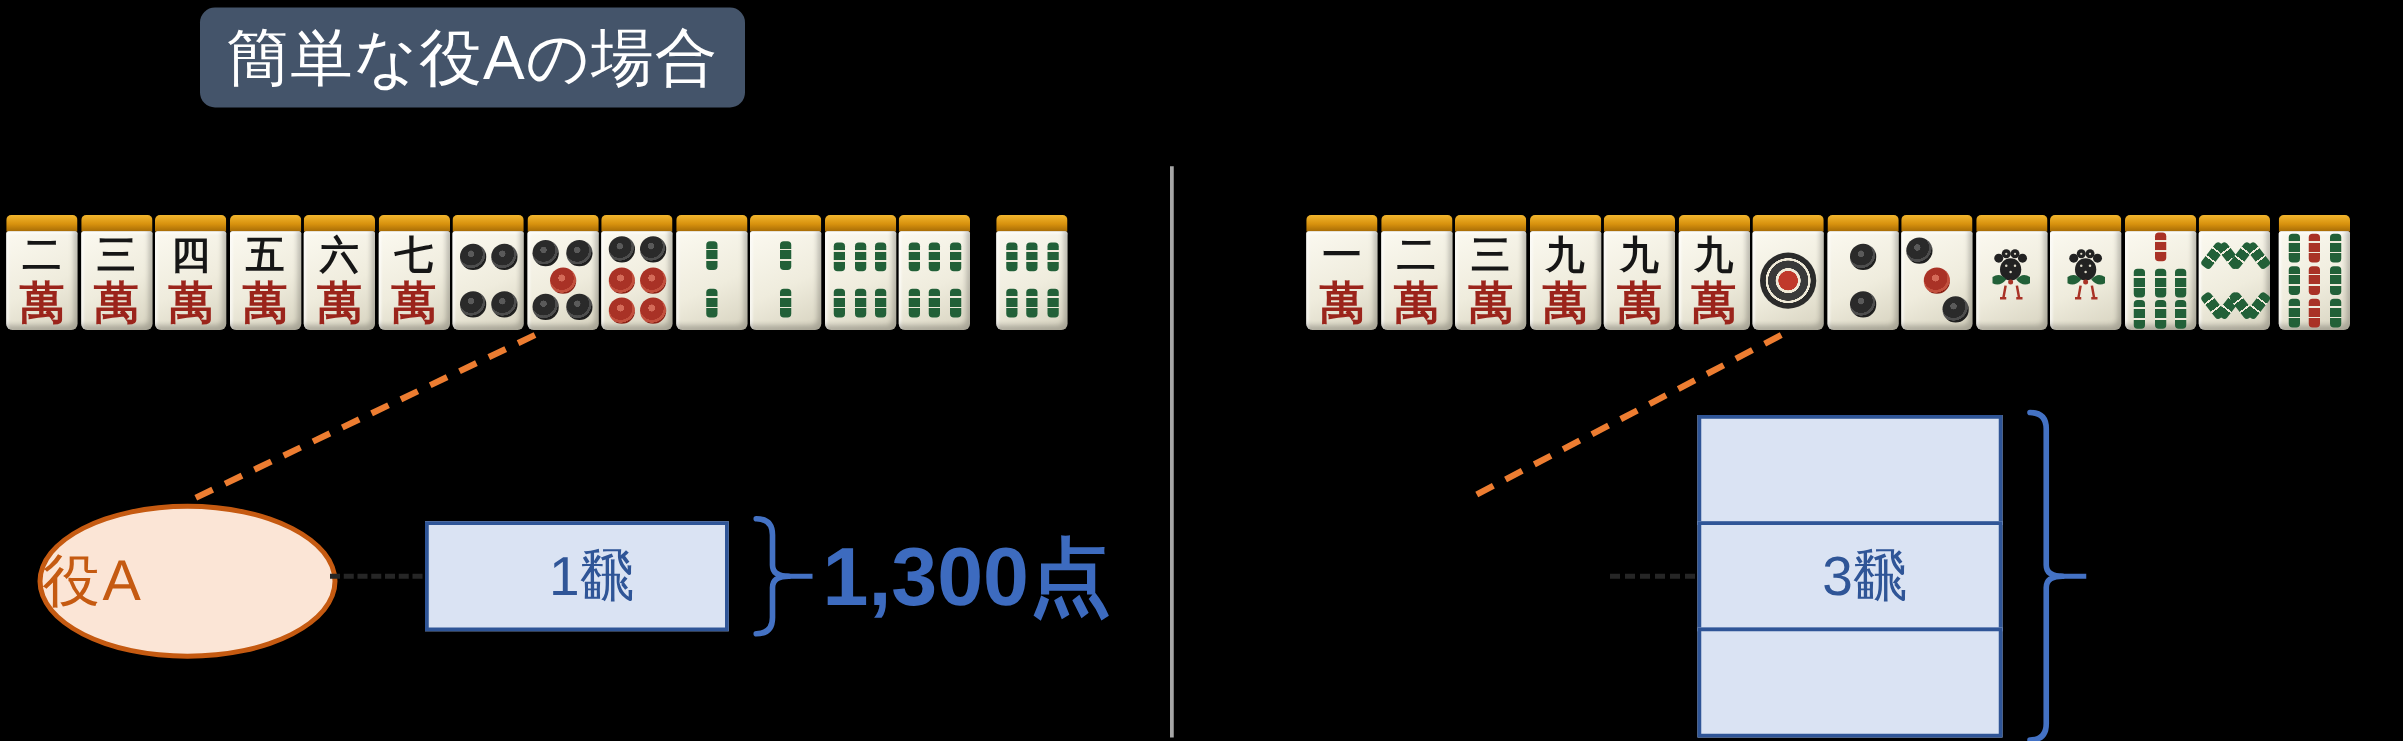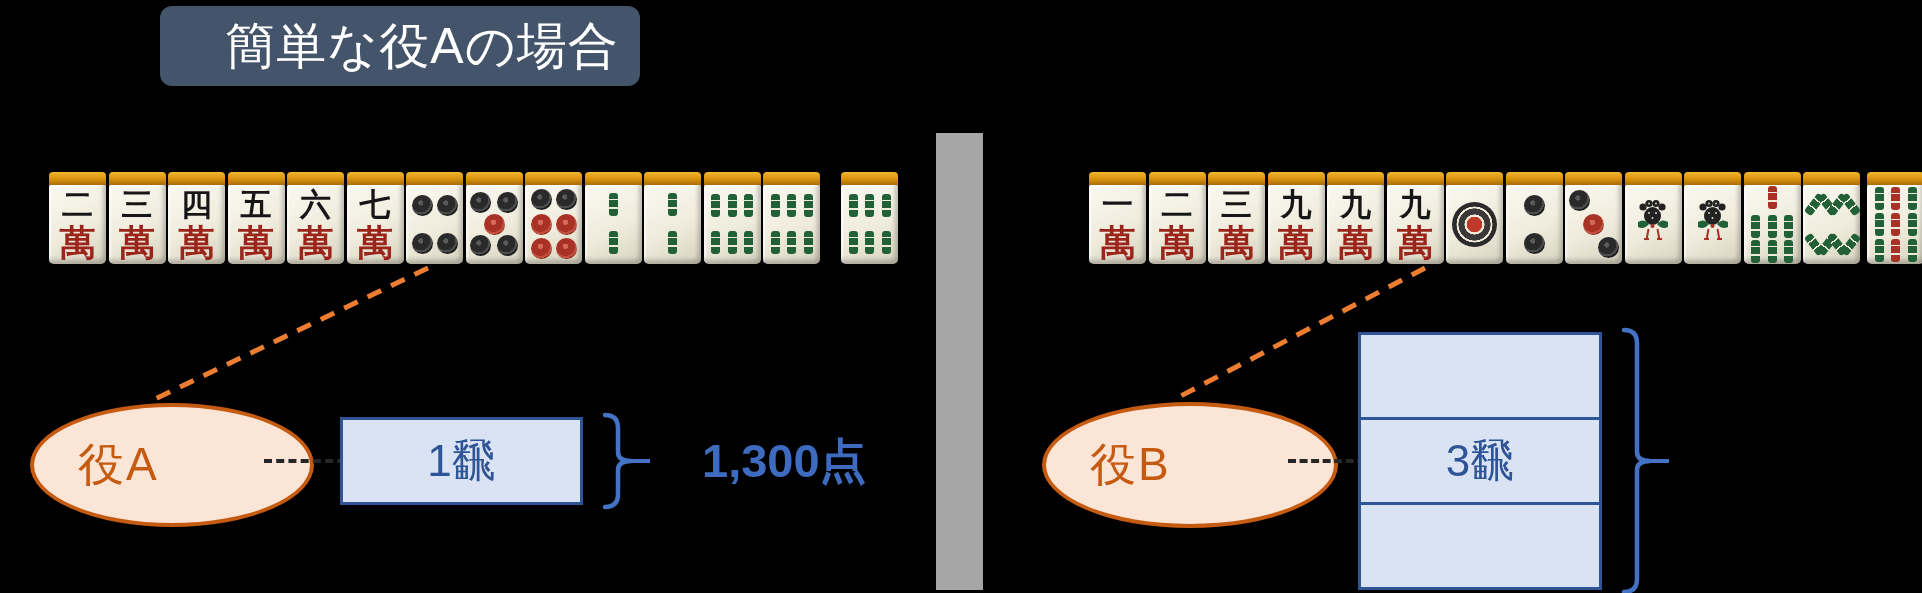--- a/index.html
+++ b/index.html
@@ -1,18 +1,18 @@
 <!DOCTYPE html>
 <html style="--background: #000000; --header-bg: #44546A; --header-text: #FFFFFF; --divider-gray: #A6A6A6; --pointer-orange: #ED7D31; --ellipse-fill: #FBE5D6; --ellipse-border: #C55A11; --ellipse-text: #C55A11; --box-fill: #DAE3F3; --box-border: #2F5597; --box-text: #2F5597; --brace-blue: #4472C4; --score-text: #3D6BBF; --tile-green: #226038; --tile-red: #A93226; --man-red: #9B241B;"><head>
 <meta charset="utf-8">
 <style>
   html,body{margin:0;padding:0;background:#000;}
   .stage{position:relative;width:1922px;height:593px;background:var(--background,#000);
          overflow:hidden;font-family:"Liberation Sans",sans-serif;}
-  .abs{position:absolute;padding-left:44px;}
+  .abs{position:absolute;}
 
   
   .header-box{background:var(--header-bg,#44546A);color:var(--header-text,#fff);
     border-radius:12px;display:flex;align-items:center;justify-content:center;
     font-size:50px;font-weight:500;letter-spacing:1px;}
   .header-a{left:160px;top:6px;width:436px;height:80px;}
   .header-b{left:1182px;top:6px;width:440px;height:80px;}
 
   
   .divider{left:936px;top:133px;width:3px;height:457px;background:var(--divider-gray,#A6A6A6);}
@@ -65,25 +65,25 @@
   .conn-a{left:264px;top:459px;width:74px;}
   .conn-b{left:1288px;top:459px;width:68px;}
 
   
   .han-stack{position:absolute;}
   .stack-a{left:340px;width:243px;}
   .stack-b{left:1358px;width:244px;}
   .han-box{box-sizing:border-box;height:88px;border:3px solid var(--box-border,#2F5597);
     background:var(--box-fill,#DAE3F3);position:relative;}
   .han-box + .han-box{margin-top:-3px;}
-  .han-label{position:absolute;left:0;top:0;width:100%;height:100%;display:flex;
+  .han-label{position:absolute;left:12px;top:0;width:100%;height:100%;display:flex;
     align-items:center;justify-content:center;color:var(--box-text,#2F5597);font-size:44px;font-weight:500;}
 
   
-  .score{color:var(--score-text,#3D6BBF);font-size:47px;font-weight:bold;line-height:62px;}
+  .score{color:var(--score-text,#3D6BBF);font-size:66px;font-weight:bold;line-height:62px;}
   .score-a{left:658px;top:430px;}
   .score-b{left:1676px;top:430px;}
 
   #overlay{position:absolute;left:0;top:0;pointer-events:none;}
 </style>
 </head>
 <body>
 
 <div class="stage">
 
@@ -369,23 +369,20 @@
           <div class="stick" style="left: 7.5px; top: 53.5px;"></div>
           <div class="stick red" style="left: 24px; top: 53.5px;"></div>
           <div class="stick" style="left: 40.5px; top: 53.5px;"></div>
         </div>
       </div>
     </div>
 
   <div class="abs yaku-ellipse ellipse-a">
     <span>役A</span>
   </div>
-  <div class="abs yaku-ellipse ellipse-b">
-    <span>役B</span>
-  </div>
 
   <div class="abs connector conn-a"></div>
   <div class="abs connector conn-b"></div>
 
   <div class="han-stack stack-a" id="stackA" style="top: 417px;">
       <div class="han-box">
         <div class="han-label">1飜</div>
       </div>
     </div>
   <div class="han-stack stack-b" id="stackB" style="top: 332px;">

